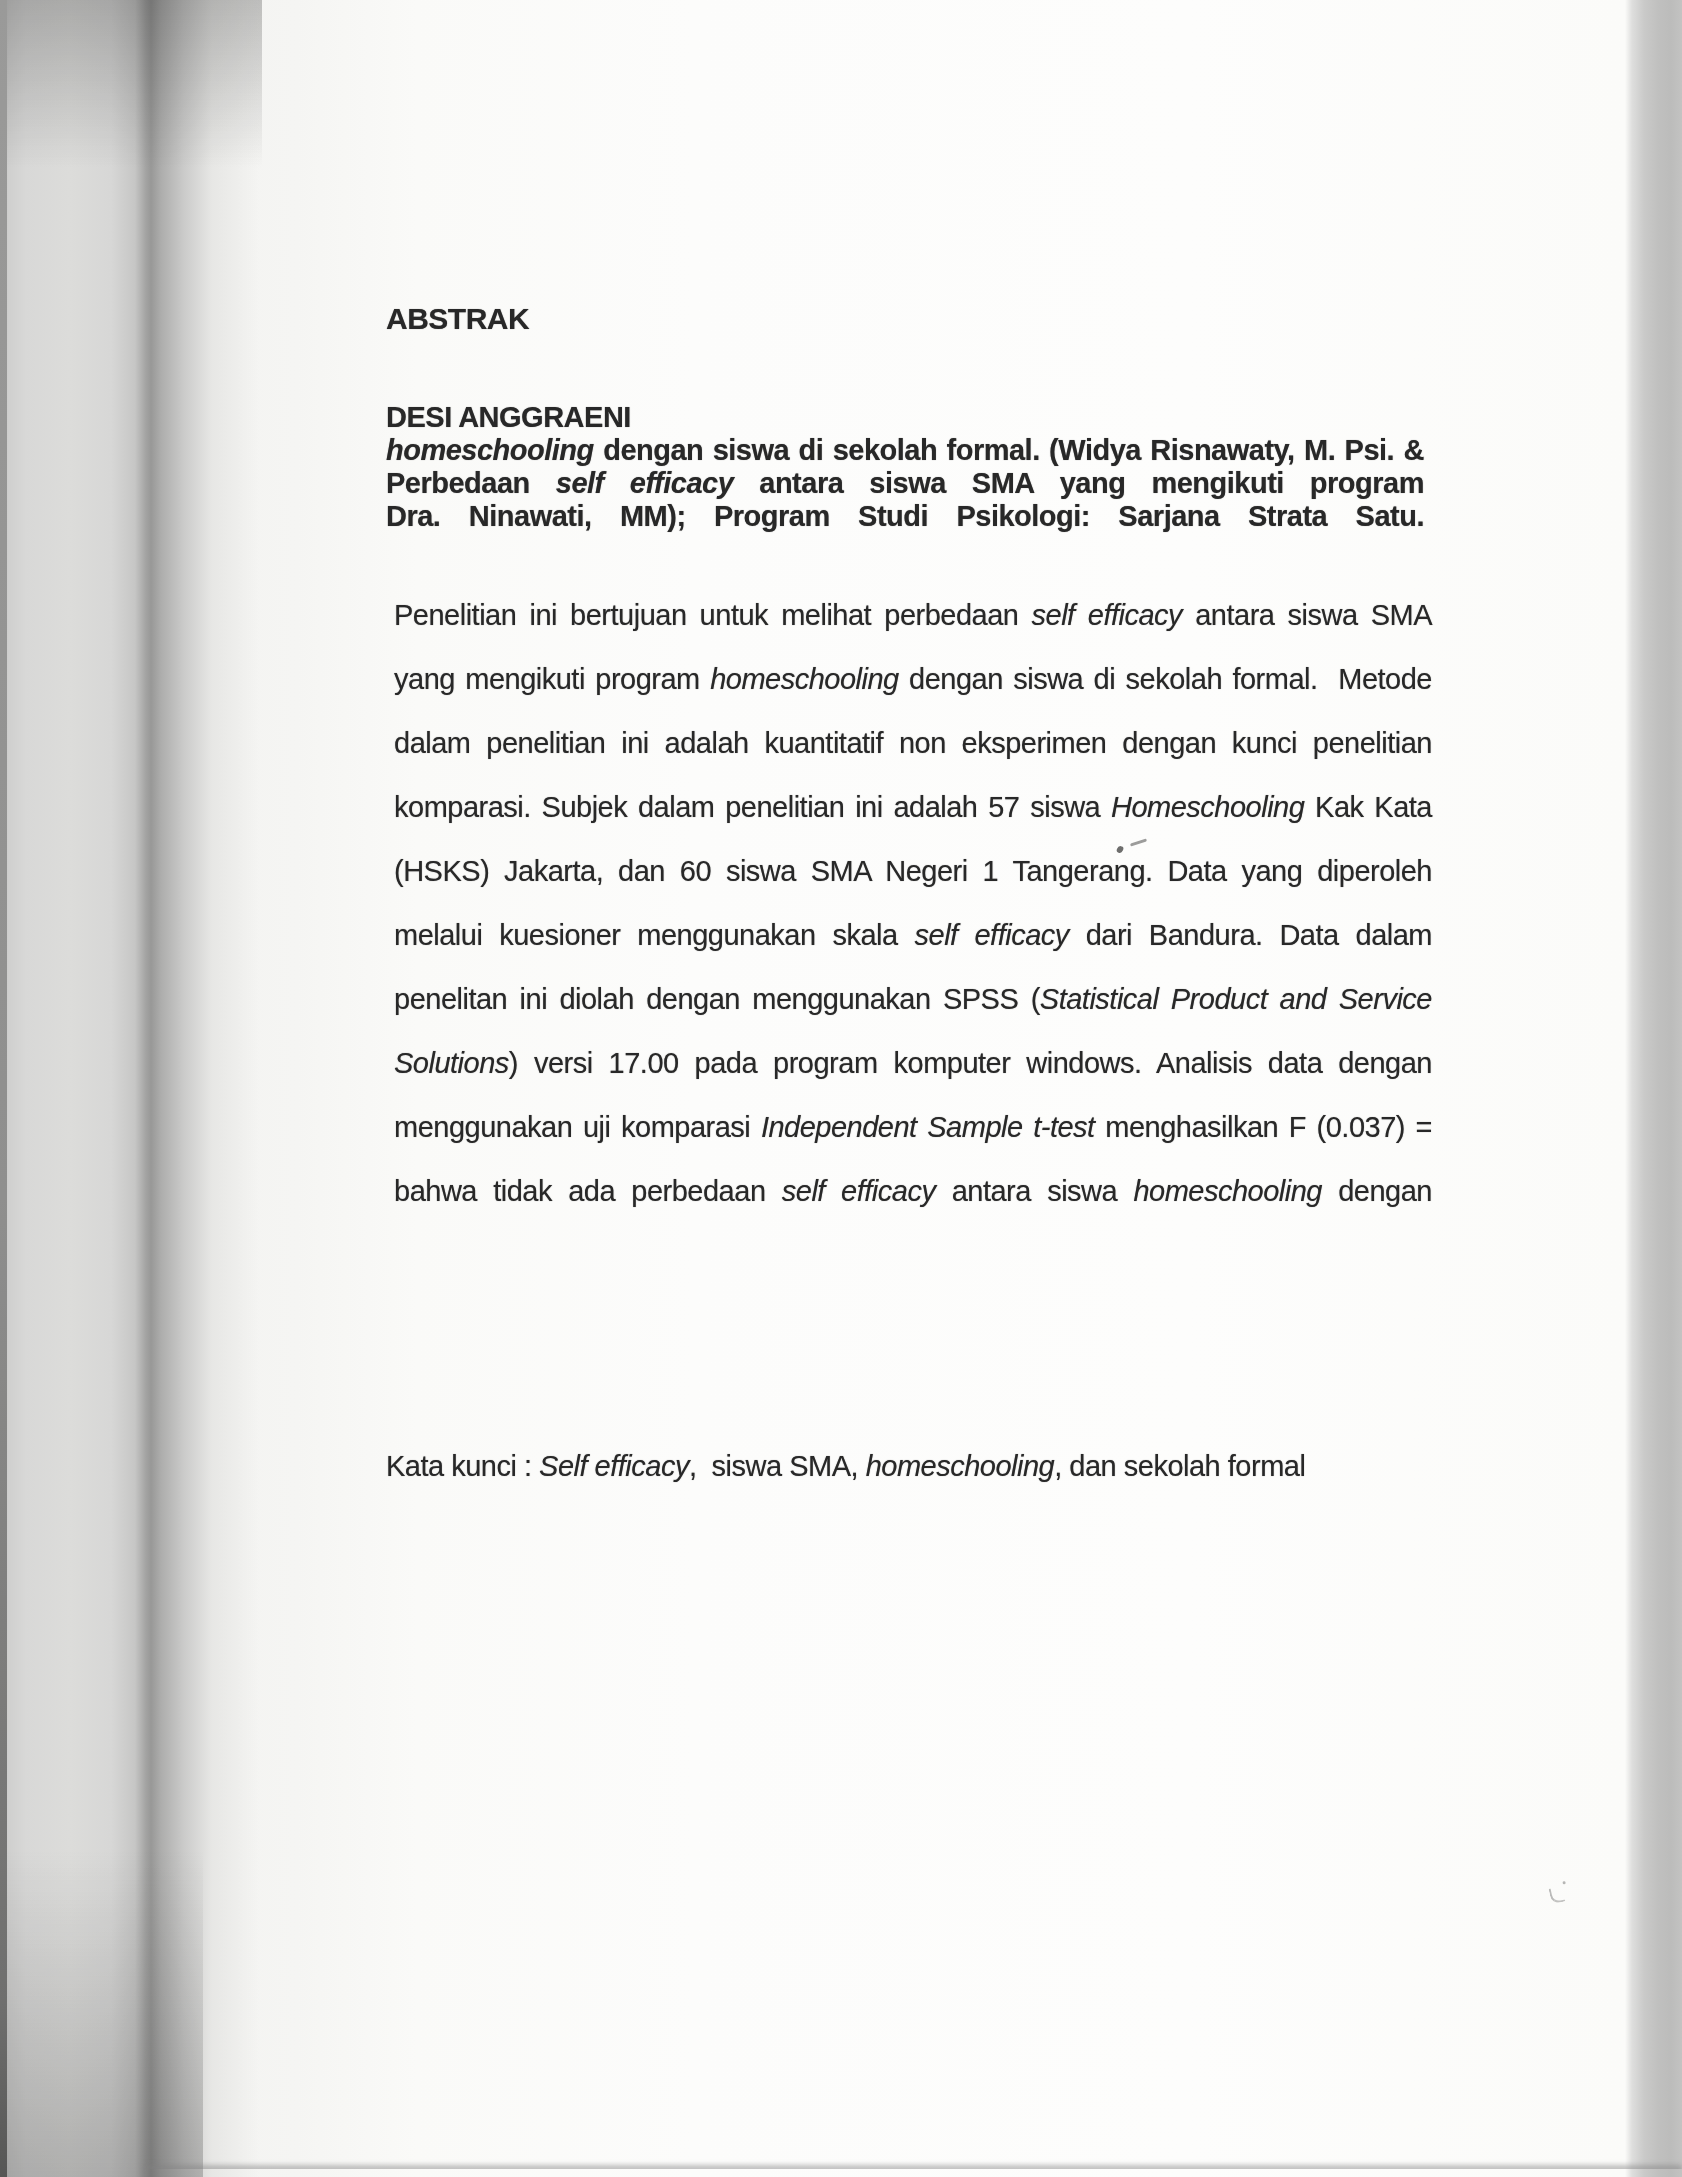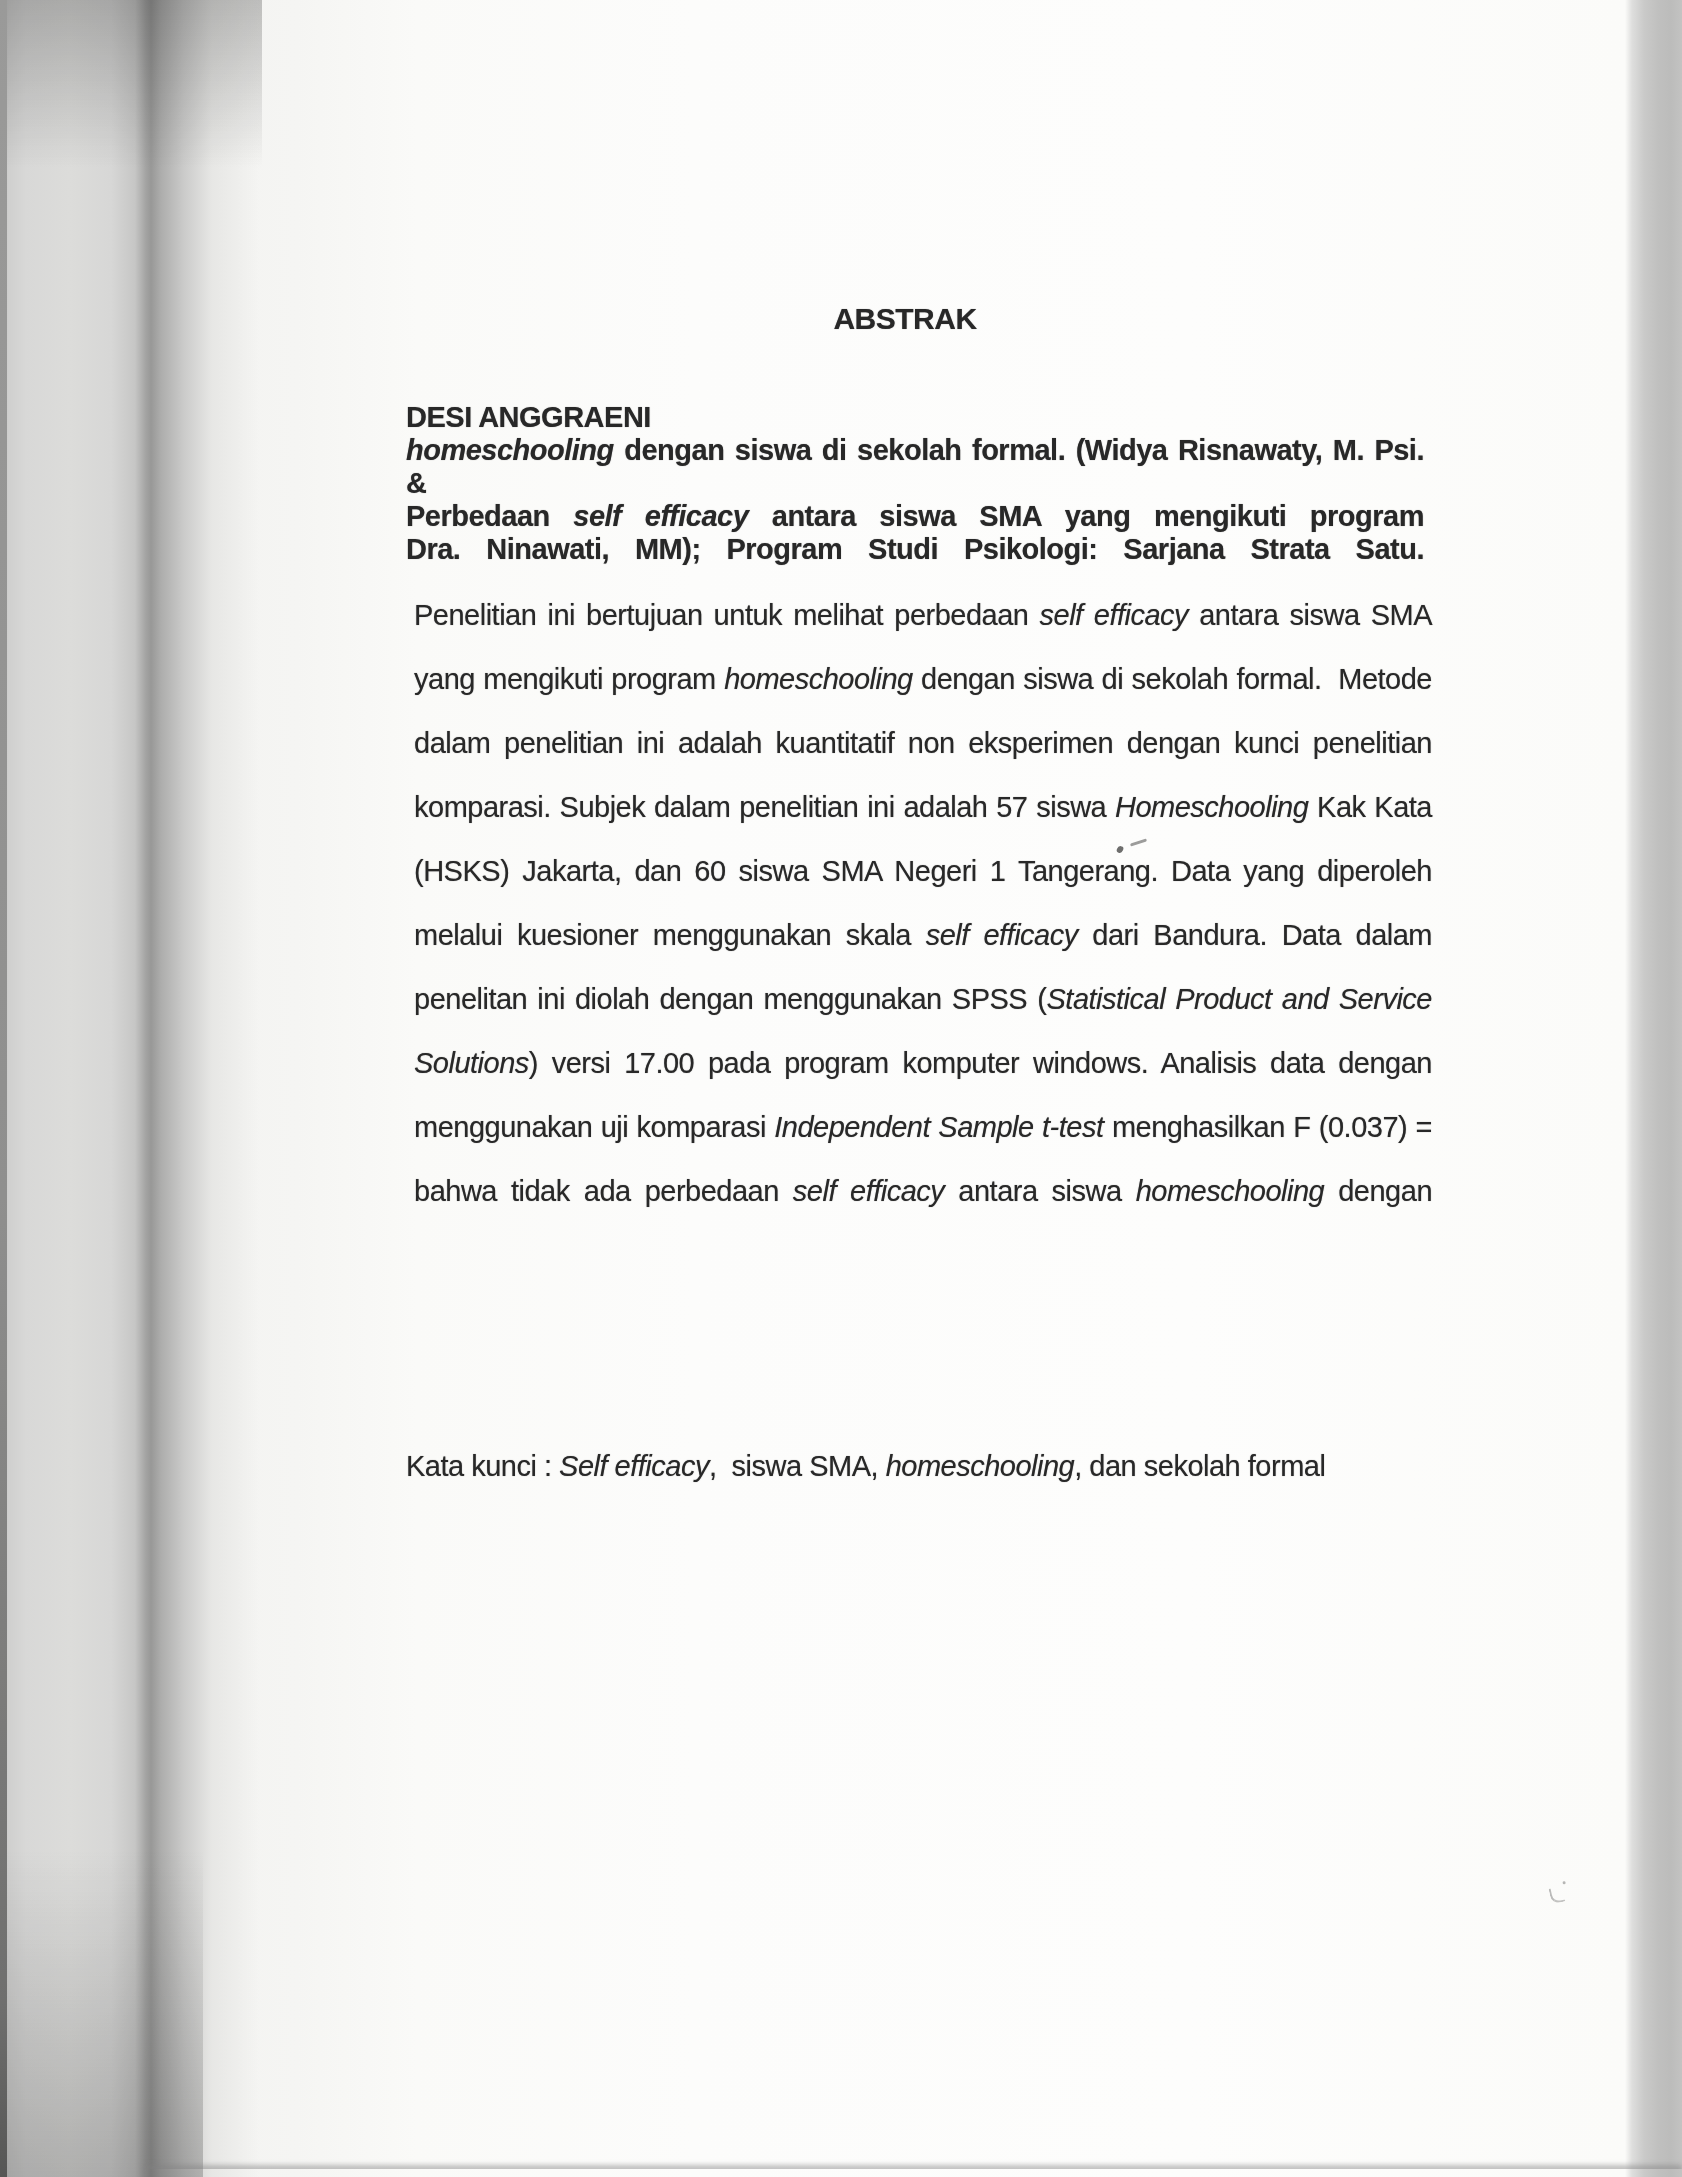--- a/index.html
+++ b/index.html
@@ -58,35 +58,35 @@
   
   .content {
     position: absolute; left: 386px; width: 1038px; top: 0;
     color: #282828;
     text-shadow: 0 0 1px rgba(45,45,45,0.55);
     letter-spacing: -0.5px;
   }
   .heading {
     position: absolute; left: 0; width: 100%; top: 302px;
     font-size: 30px; font-weight: bold; line-height: 34px;
-    text-align: center;
+    text-align: left;
   }
   .title-block {
     position: absolute; left: 0; width: 100%; top: 401px;
     font-size: 29px; font-weight: bold; line-height: 33px;
   }
   .body-block {
     position: absolute; left: 8px; width: 100%; top: 583px;
     font-size: 29px; line-height: 64px;
   }
   .keywords-block {
     position: absolute; left: 0; width: 100%; top: 1434px;
     font-size: 29px; line-height: 64px;
   }
-  .tline { text-align: justify; text-align-last: justify; margin-left: 20px; }
+  .tline { text-align: justify; text-align-last: justify; }
   .tline.align-left { text-align: left; text-align-last: left; }
 
   
   .artifact { position: absolute; }
   .speck-dot {
     left: 1117px; top: 846px; width: 6px; height: 7px;
     background: #6e6e6d; border-radius: 60% 40% 55% 45%;
     transform: rotate(24deg);
   }
   .speck-tick {

